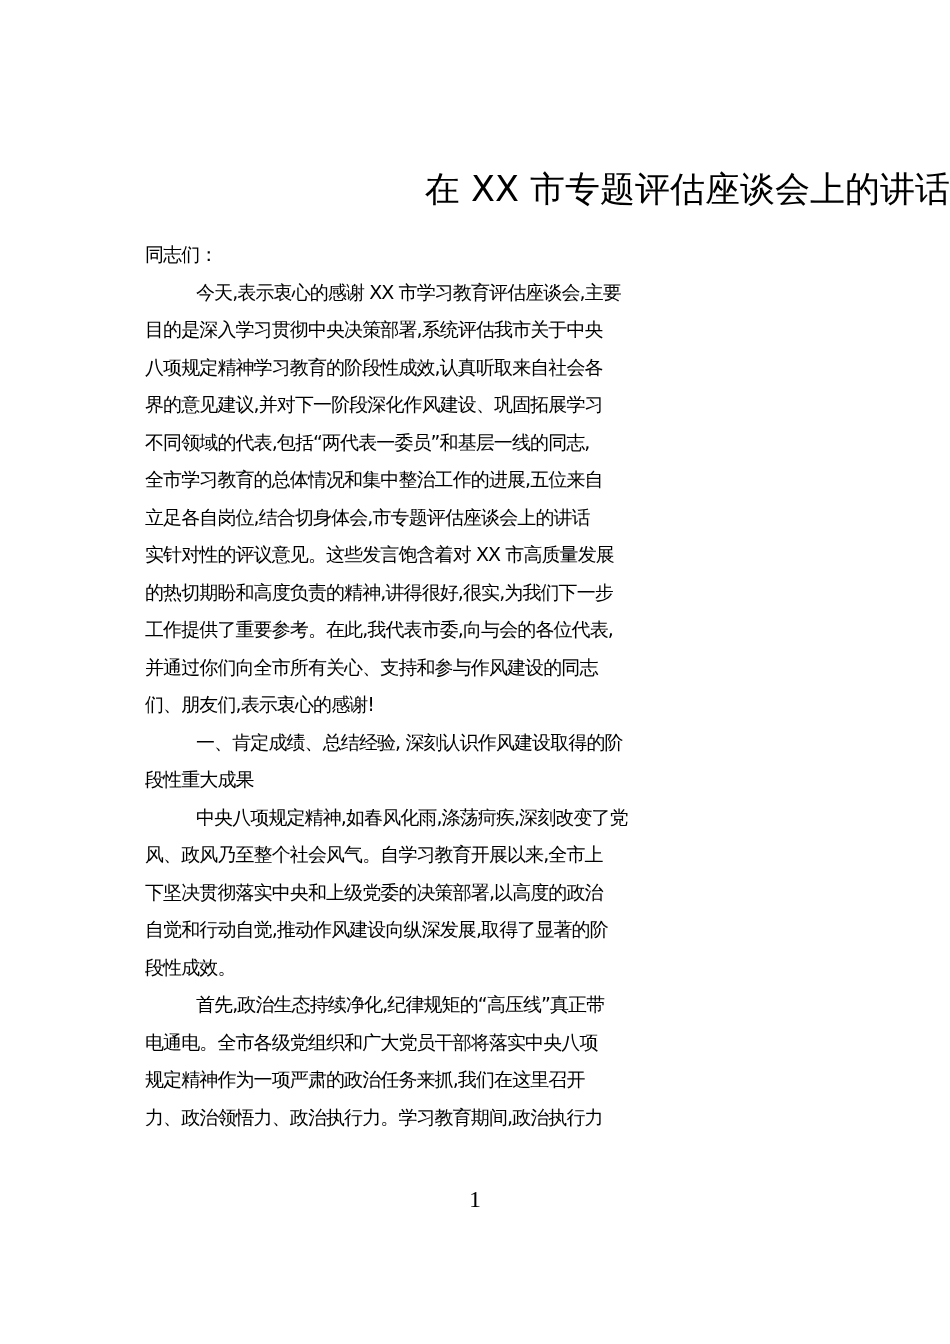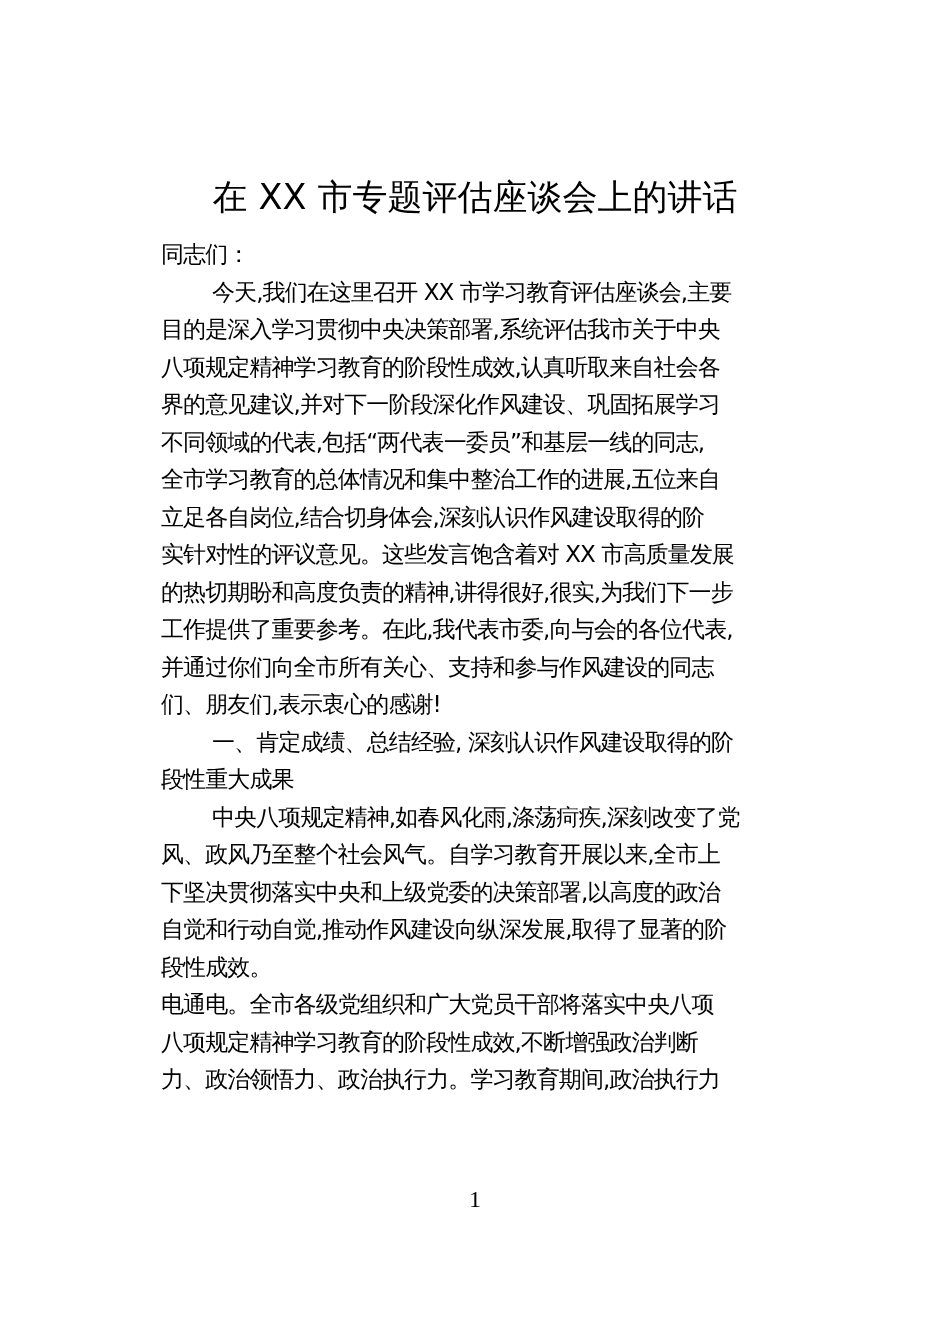--- a/index.html
+++ b/index.html
@@ -1,52 +1,53 @@
 <!DOCTYPE html>
 <html><head>
 <meta charset="utf-8">
 <style>
   html, body { margin: 0; padding: 0; background: #ffffff; }
   body { width: 950px; height: 1344px; position: relative; overflow: hidden;
          font-family: "DejaVu Sans", "Liberation Sans", sans-serif; color: #000; }
-  .title { position: absolute; top: 172px; left: 0; width: 950px; text-align: center;
+  .title { position: absolute; top: 164px; left: 0; width: 950px; text-align: right;
            font-size: 35px; line-height: 50px; letter-spacing: 0px; }
   .body-text { position: absolute; left: 145px; top: 236px; width: 662px; }
-  .line { font-size: 23px; line-height: 37.5px; height: 37.5px; white-space: nowrap;
-          letter-spacing: -0.9px; margin-left: 16px; }
+  .line { font-size: 19px; line-height: 37.5px; height: 37.5px; white-space: nowrap;
+          letter-spacing: -0.9px; }
   .indent { padding-left: 51px; }
   .pagenum { position: absolute; top: 1186px; left: 0; width: 950px; text-align: center;
              font-family: "Liberation Serif", "DejaVu Serif", serif; font-size: 24px; }
 </style>
 </head>
 <body>
 
 <div>
   <div class="title">在 XX 市专题评估座谈会上的讲话</div>
 
   <div class="body-text">
     <div class="line">同志们：</div>
-    <div class="line indent">今天,我们在这里召开 XX 市学习教育评估座谈会,主要</div>
+    <div class="line indent">今天,表示衷心的感谢 XX 市学习教育评估座谈会,主要</div>
     <div class="line">目的是深入学习贯彻中央决策部署,系统评估我市关于中央</div>
     <div class="line">八项规定精神学习教育的阶段性成效,认真听取来自社会各</div>
     <div class="line">界的意见建议,并对下一阶段深化作风建设、巩固拓展学习</div>
     <div class="line">不同领域的代表,包括“两代表一委员”和基层一线的同志,</div>
     <div class="line">全市学习教育的总体情况和集中整治工作的进展,五位来自</div>
-    <div class="line">立足各自岗位,结合切身体会,深刻认识作风建设取得的阶</div>
+    <div class="line">立足各自岗位,结合切身体会,市专题评估座谈会上的讲话</div>
     <div class="line">实针对性的评议意见。这些发言饱含着对 XX 市高质量发展</div>
     <div class="line">的热切期盼和高度负责的精神,讲得很好,很实,为我们下一步</div>
     <div class="line">工作提供了重要参考。在此,我代表市委,向与会的各位代表,</div>
     <div class="line">并通过你们向全市所有关心、支持和参与作风建设的同志</div>
     <div class="line">们、朋友们,表示衷心的感谢!</div>
     <div class="line indent">一、肯定成绩、总结经验, 深刻认识作风建设取得的阶</div>
     <div class="line">段性重大成果</div>
     <div class="line indent">中央八项规定精神,如春风化雨,涤荡疴疾,深刻改变了党</div>
     <div class="line">风、政风乃至整个社会风气。自学习教育开展以来,全市上</div>
     <div class="line">下坚决贯彻落实中央和上级党委的决策部署,以高度的政治</div>
     <div class="line">自觉和行动自觉,推动作风建设向纵深发展,取得了显著的阶</div>
     <div class="line">段性成效。</div>
+    <div class="line indent">首先,政治生态持续净化,纪律规矩的“高压线”真正带</div>
     <div class="line">电通电。全市各级党组织和广大党员干部将落实中央八项</div>
-    <div class="line">八项规定精神学习教育的阶段性成效,不断增强政治判断</div>
+    <div class="line">规定精神作为一项严肃的政治任务来抓,我们在这里召开</div>
     <div class="line">力、政治领悟力、政治执行力。学习教育期间,政治执行力</div>
   </div>
 
   <div class="pagenum">1</div>
 </div>
 
 </body></html>

